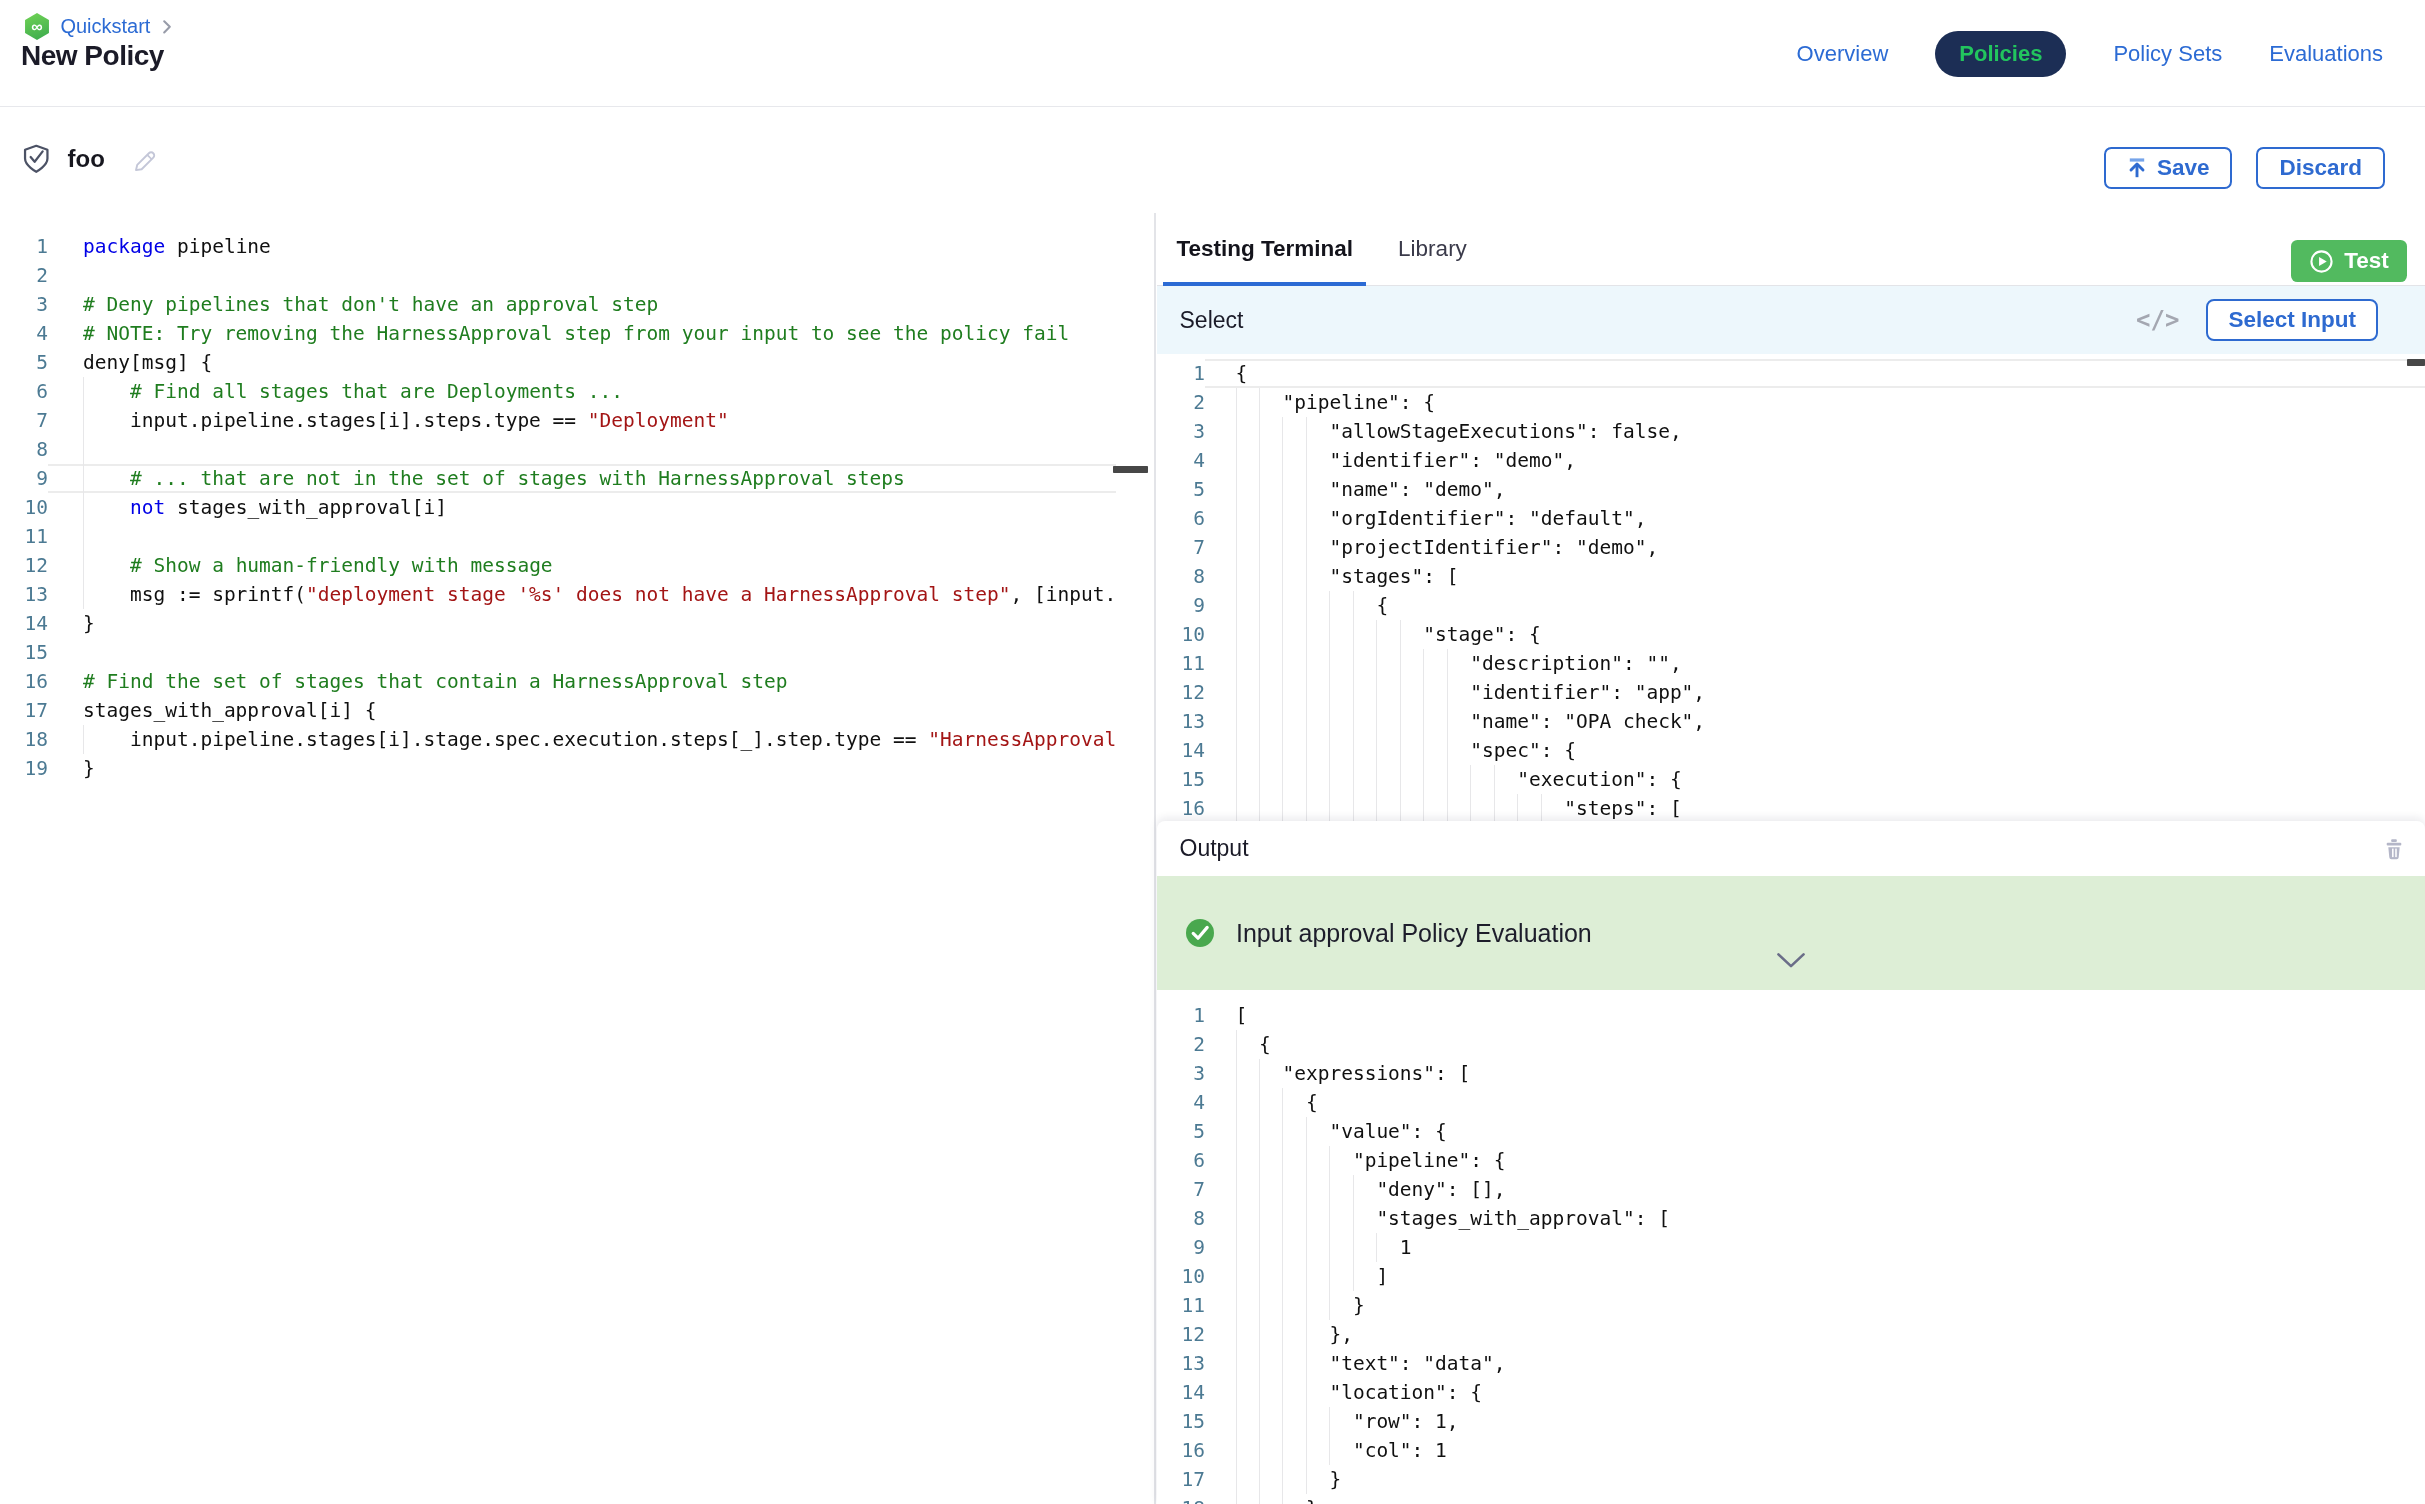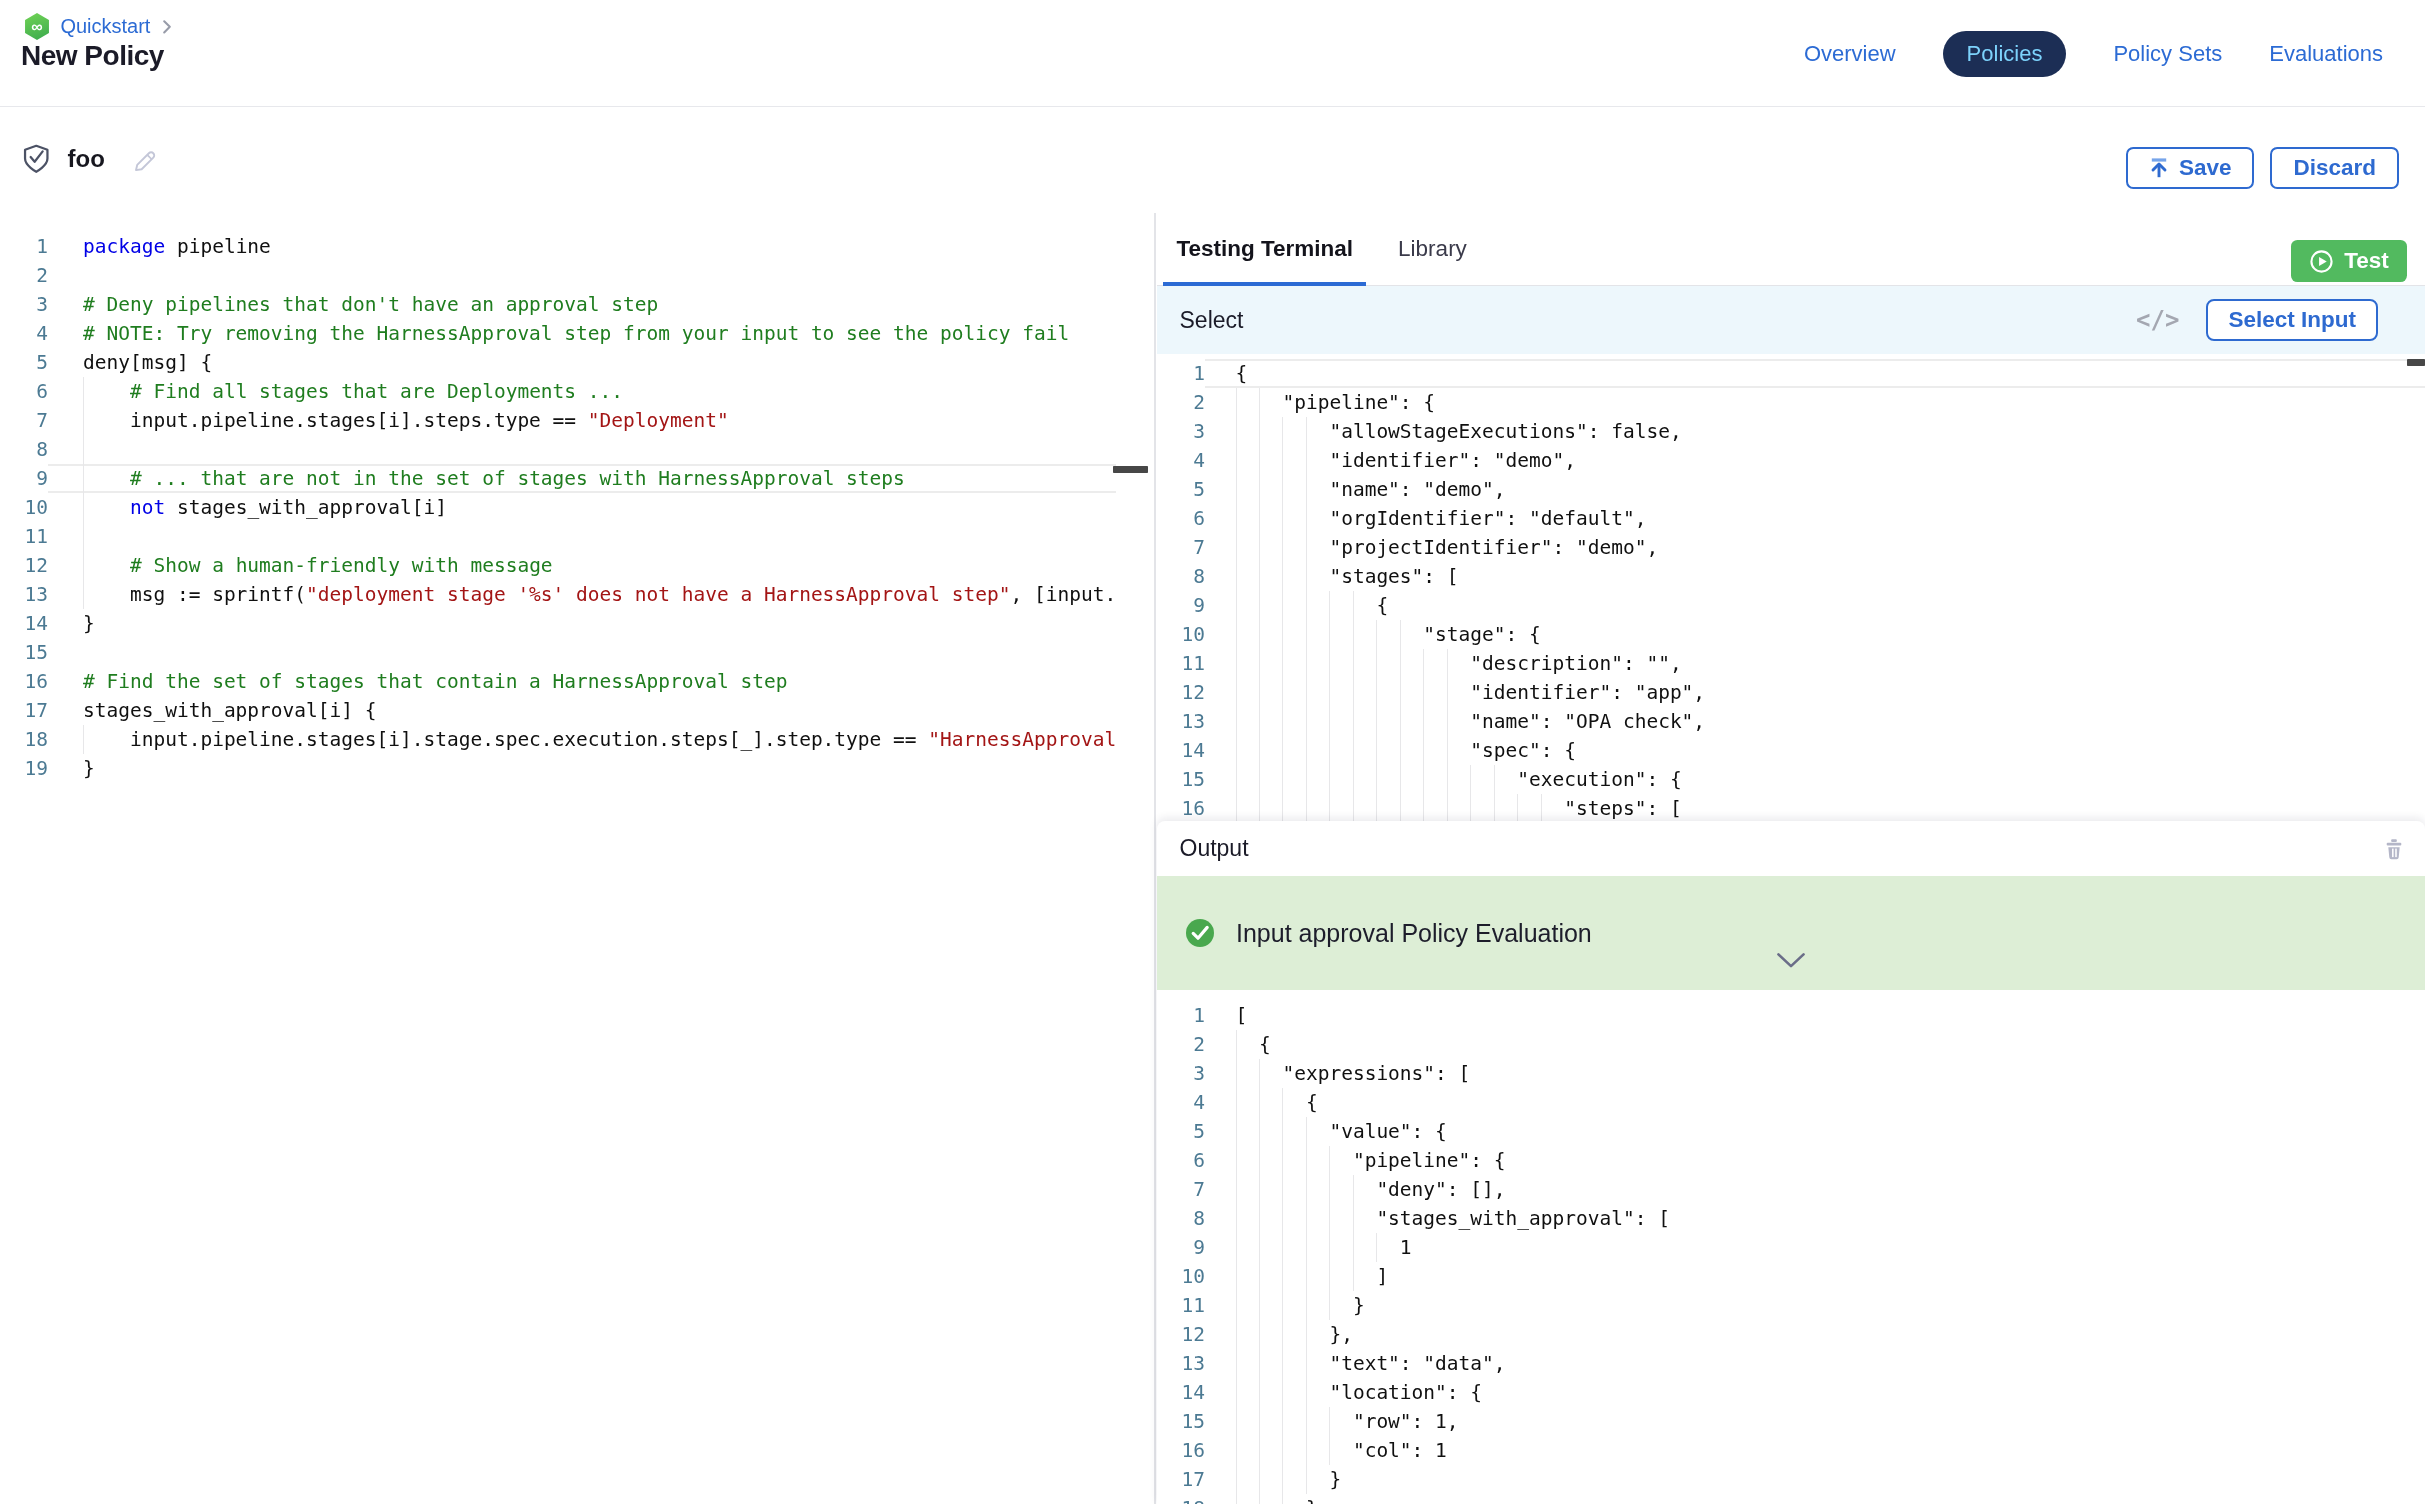--- a/index.html
+++ b/index.html
@@ -11,28 +11,28 @@
                 border-bottom:1.6px solid #e7e8ec; z-index:5; }
   .breadcrumb-row { position:absolute; left:24px; top:13px; display:flex; align-items:center; gap:10.4px; }
   .logo { width:26px; height:27px; clip-path:polygon(50% 0,96% 26%,96% 74%,50% 100%,4% 74%,4% 26%);
           background:linear-gradient(160deg,#72d455,#3aa94d); display:flex; align-items:center;
           justify-content:center; color:#fff; font-size:16px; font-weight:700; }
   .breadcrumb-link { font-size:20px; color:var(--link-blue); cursor:pointer; }
   .page-title { position:absolute; left:21px; top:40px; font-size:28px; font-weight:700;
                 letter-spacing:-0.5px; color:#1b1b28; }
   .policy-nav { position:absolute; right:42px; top:30.5px; display:flex; align-items:center; gap:47px; }
   .nav-tab { font-size:22px; color:var(--link-blue); font-weight:500; cursor:pointer; white-space:nowrap; }
-  .nav-tab.active { background:var(--navy); color:#7dd3fc; border-radius:803px; padding:10.4px 24px; font-weight:400; }
+  .nav-tab.active { background:var(--navy); color:#22c55e; border-radius:803px; padding:10.4px 24px; font-weight:700; }
 
   
   .toolbar { position:absolute; top:109px; left:0; right:0; height:104px; background:#fff; }
   .policy-id { position:absolute; left:21px; top:34px; display:flex; align-items:center; gap:16px; }
   .policy-name { font-size:24px; font-weight:700; color:#17171f; }
   .pencil { margin-left:9.6px; }
-  .toolbar-actions { position:absolute; right:26px; top:38px; display:flex; gap:16px; }
+  .toolbar-actions { position:absolute; right:40px; top:38px; display:flex; gap:24px; }
   .btn-outline { height:42px; padding:0 21px; border:2px solid var(--btn-blue); border-radius:7.2px;
                  color:var(--btn-blue); font-size:22.5px; font-weight:600; display:flex; align-items:center;
                  gap:10.4px; background:#fff; cursor:pointer; }
 
   
   .main { position:absolute; top:213px; left:0; right:0; bottom:0; }
   .v-divider { position:absolute; left:1154px; top:0; bottom:0; width:2.4px; background:#e3e4e8; }
   .right-panel { position:absolute; left:1157px; right:0; top:0; bottom:0; }
 
   

